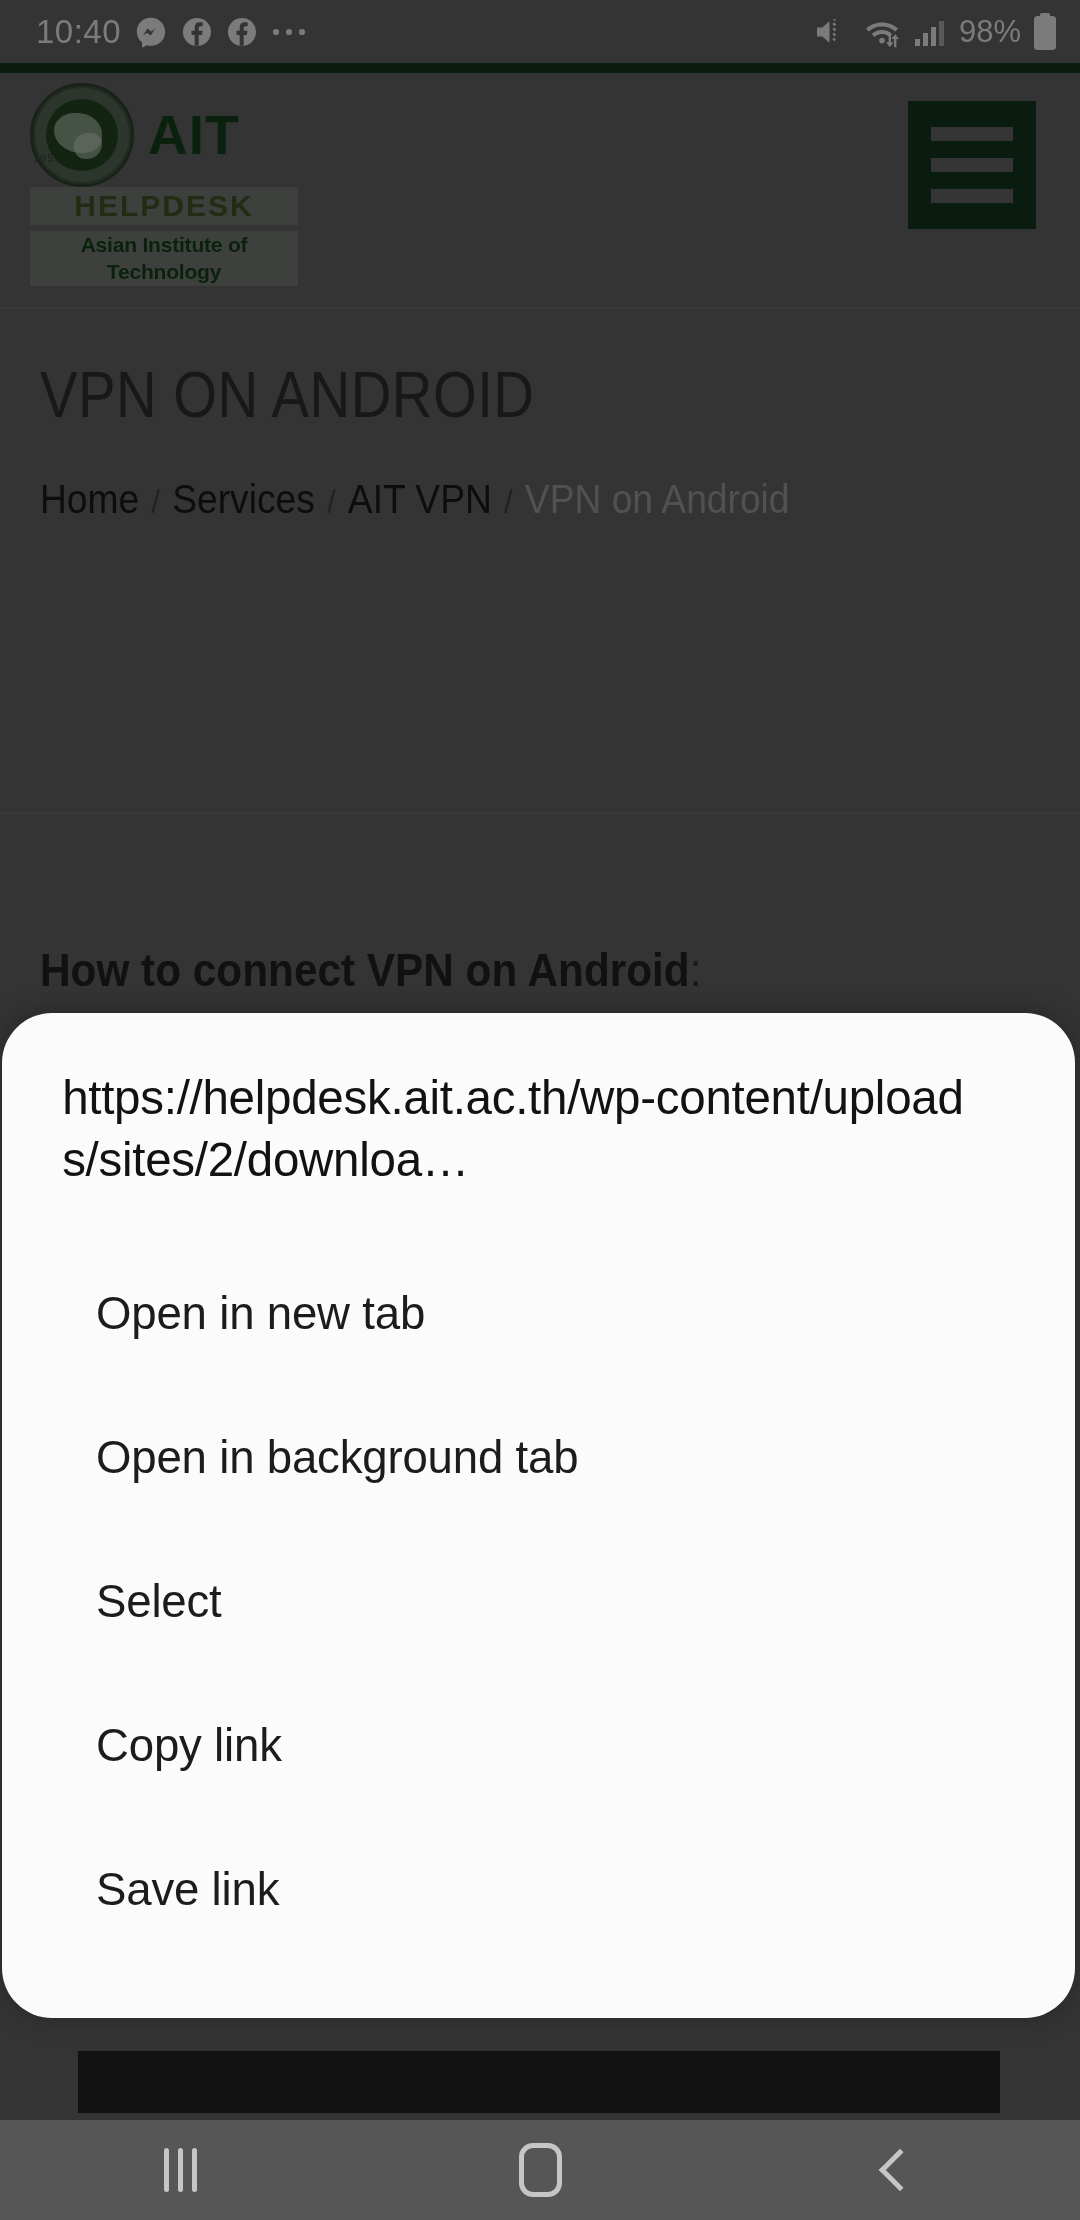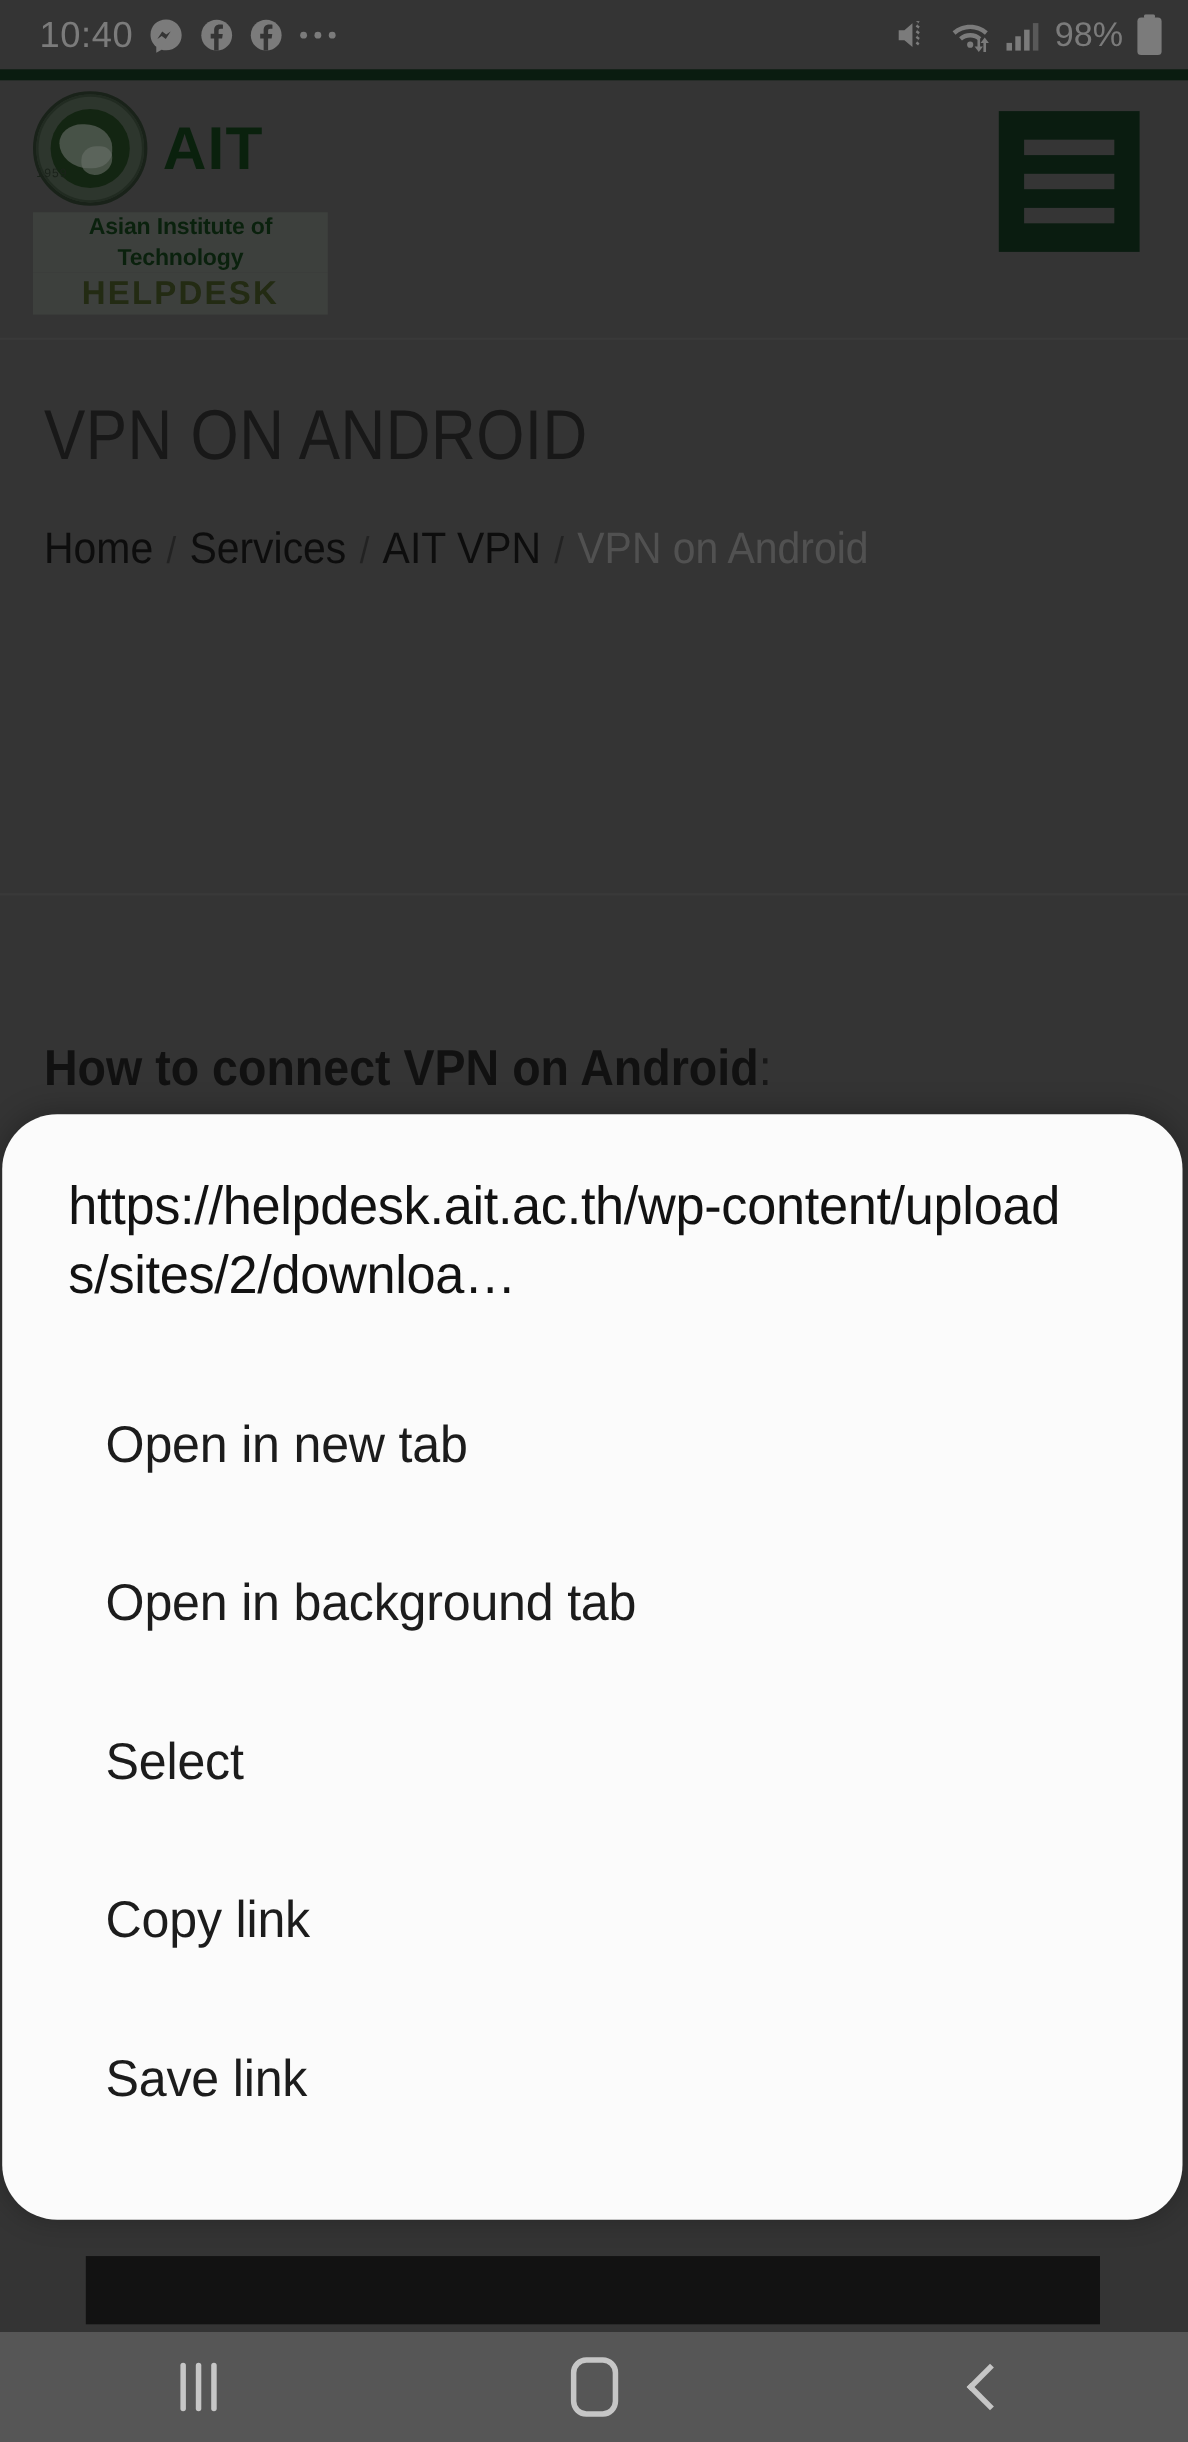--- a/index.html
+++ b/index.html
@@ -246,22 +246,22 @@
     <div id="site-header">
       <div id="logo-block">
         <div id="logo-row">
           <div id="seal">
             <div id="seal-ringtext"></div>
             <div id="seal-inner"></div>
             <div class="seal-year">1959</div>
           </div>
           <div id="ait-word">AIT</div>
         </div>
+        <div id="helpdesk-line">HELPDESK</div>
         <div id="inst-line">Asian Institute of Technology</div>
-        <div id="helpdesk-line">HELPDESK</div>
       </div>
 
       <div id="menu-btn">
         <i class="mbar"></i>
         <i class="mbar"></i>
         <i class="mbar"></i>
       </div>
     </div>
 
     <div class="hdiv" style="top:244px"></div>

